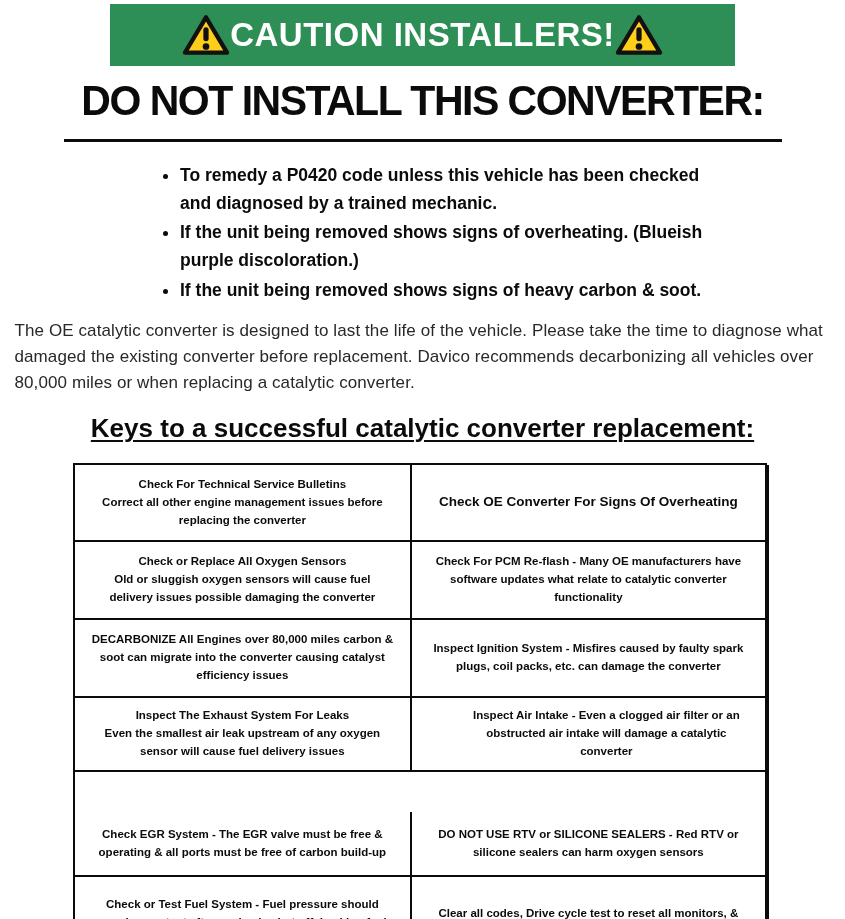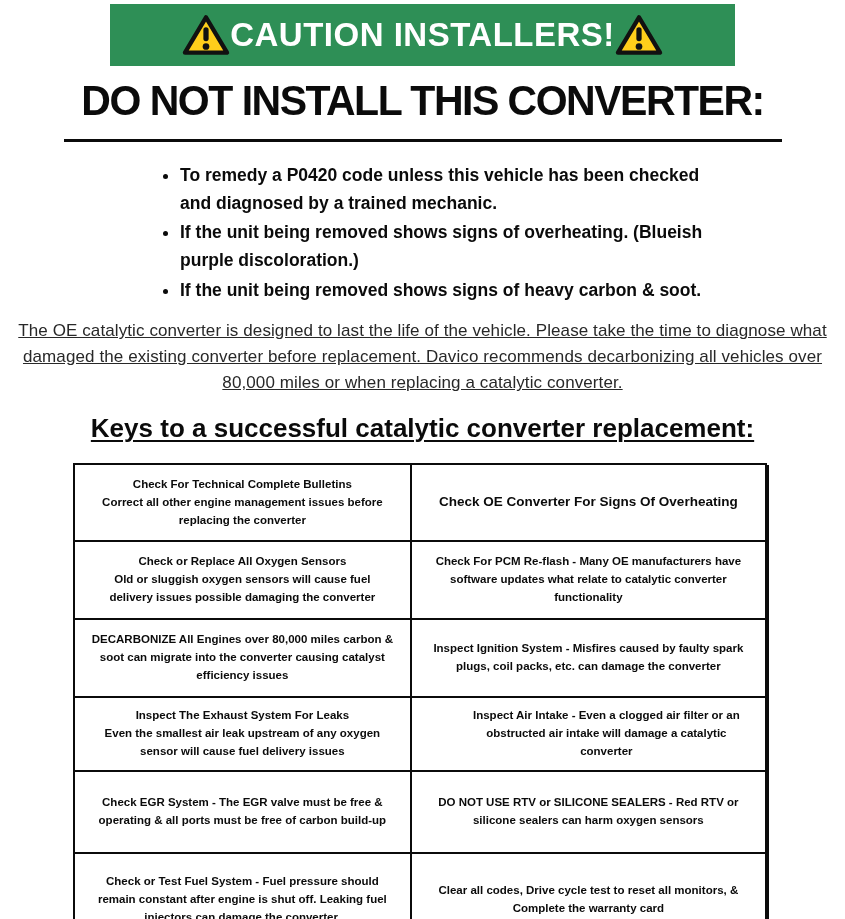--- a/index.html
+++ b/index.html
@@ -55,27 +55,26 @@
     font-size: 17.5px;
     line-height: 1.58;
     color: #0b0b0b;
   }
   .donts li { margin-bottom: 2px; }
 
   
   .intro {
     width: 816px;
     margin: 14px auto 0;
-    text-align: center;
+    text-align: left;
     font-size: 17px;
     line-height: 1.53;
     font-weight: normal;
     color: #282828;
     letter-spacing: 0.1px;
-    text-decoration: underline;
   }
 
   
   .keys-heading {
     margin-top: 17px;
     text-align: center;
     font-size: 26px;
     font-weight: bold;
     text-decoration: underline;
     text-underline-offset: 3px;
@@ -90,21 +89,21 @@
     border: 2px solid #0b0b0b;
     box-shadow: 2px 2px 0 0 #0b0b0b;
     background: #ffffff;
   }
   .krow { display: flex; border-bottom: 2px solid #0b0b0b; }
   .krow:last-child { border-bottom: none; }
   .krow:nth-child(1) { height: 77px; }
   .krow:nth-child(2) { height: 78px; }
   .krow:nth-child(3) { height: 78px; }
   .krow:nth-child(4) { height: 74px; gap: 36px; }
-  .krow:nth-child(5) { height: 82px; }
+  .krow:nth-child(5) { height: 65px; margin-top: 40px; }
   .krow:nth-child(6) { height: 92px; }
   .kcell {
     display: flex; align-items: center; justify-content: center;
     text-align: center;
     padding: 6px 16px;
     font-weight: bold;
     font-size: 11.5px;
     line-height: 1.55;
     white-space: pre-line;
     color: #0b0b0b;
@@ -141,21 +140,21 @@
     <li>If the unit being removed shows signs of overheating. (Blueish purple discoloration.)</li>
     <li>If the unit being removed shows signs of heavy carbon &amp; soot.</li>
   </ul>
 
   <p class="intro">The OE catalytic converter is designed to last the life of the vehicle. Please take the time to diagnose what damaged the existing converter before replacement. Davico recommends decarbonizing all vehicles over 80,000 miles or when replacing a catalytic converter.</p>
 
   <h2 class="keys-heading">Keys to a successful catalytic converter replacement:</h2>
 
   <div class="ktable">
     <div class="krow">
-      <div class="kcell left">Check For Technical Complete Bulletins
+      <div class="kcell left">Check For Technical Service Bulletins
 Correct all other engine management issues before replacing the converter</div>
       <div class="kcell right big">Check OE Converter For Signs Of Overheating</div>
     </div>
     <div class="krow">
       <div class="kcell left">Check or Replace All Oxygen Sensors
 Old or sluggish oxygen sensors will cause fuel delivery issues possible damaging the converter</div>
       <div class="kcell right">Check For PCM Re-flash - Many OE manufacturers have software updates what relate to catalytic converter functionality</div>
     </div>
     <div class="krow">
       <div class="kcell left">DECARBONIZE All Engines over 80,000 miles carbon &amp; soot can migrate into the converter causing catalyst efficiency issues</div>

